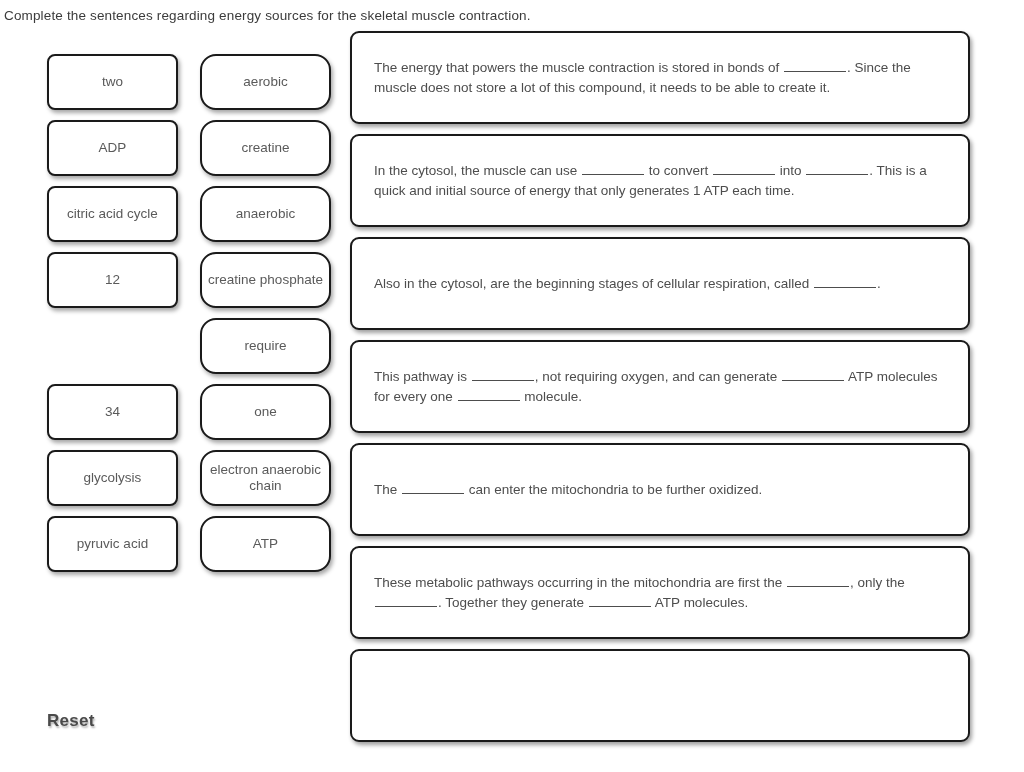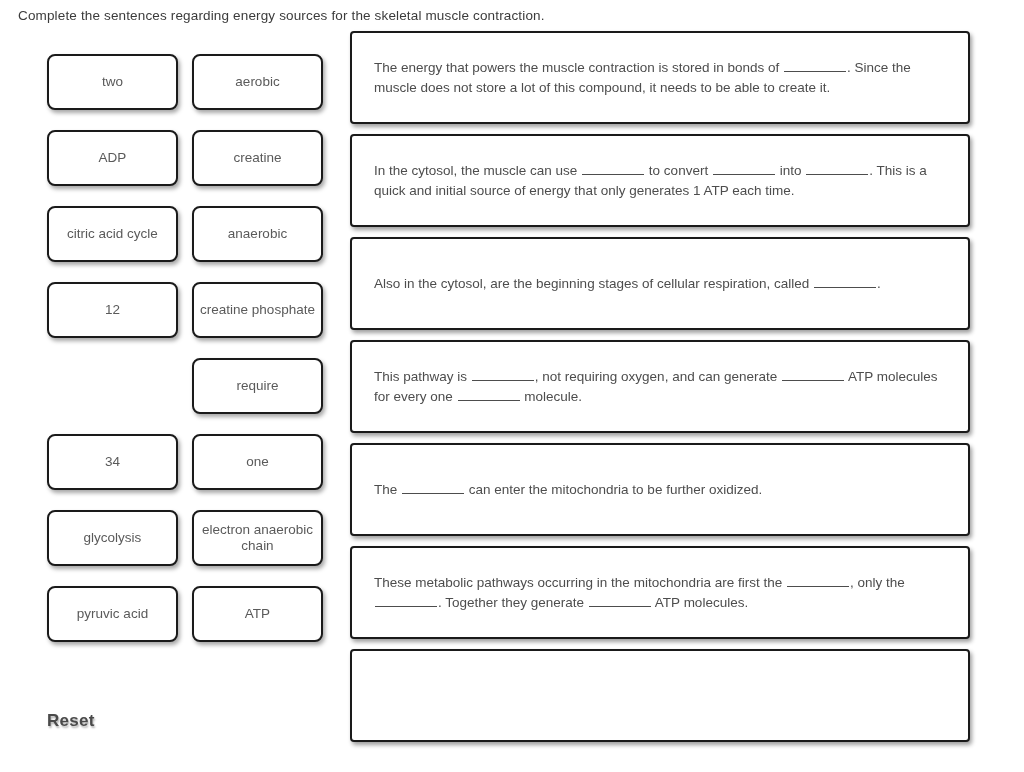--- a/index.html
+++ b/index.html
@@ -13,39 +13,39 @@
     height: 772px;
     position: relative;
     overflow: hidden;
     font-family: "Liberation Sans", sans-serif;
     -webkit-font-smoothing: antialiased;
   }
 
   
   .prompt {
     position: absolute;
-    left: 18px;
+    left: 4px;
     top: 7px;
     width: 930px;
     font-size: 13.5px;
     line-height: 17px;
     color: #3b3b3b;
     letter-spacing: 0.15px;
   }
 
   
   .tile-pool {
     position: absolute;
     left: 47px;
     top: 54px;
     width: 277px;
   }
   .tile-row {
     position: relative;
-    height: 76px;
+    height: 66px;
   }
   .tile {
     position: absolute;
     top: 0;
     width: 131px;
     height: 56px;
     box-sizing: border-box;
     background: #ffffff;
     border: 2px solid #1a1a1a;
     border-radius: 8px;
@@ -55,21 +55,21 @@
     justify-content: center;
     text-align: center;
     font-size: 13.5px;
     line-height: 16px;
     color: #5a5a5a;
     cursor: move;
     user-select: none;
     padding: 2px 4px;
   }
   .tile.col-a { left: 0px; }
-  .tile.col-b { left: 145px; }
+  .tile.col-b { left: 153px; border-radius: 16px; }
 
   
   .reset-btn {
     position: absolute;
     left: 47px;
     top: 711px;
     font-size: 17px;
     font-weight: bold;
     color: #4a4a4a;
     text-shadow: 1px 2px 2px rgba(0,0,0,0.30);
@@ -84,21 +84,21 @@
     left: 350px;
     top: 31px;
     width: 620px;
   }
   .sentence-box {
     position: relative;
     box-sizing: border-box;
     width: 620px;
     background: #ffffff;
     border: 2px solid #1a1a1a;
-    border-radius: 4px;
+    border-radius: 9px;
     box-shadow: 2px 3px 4px rgba(0,0,0,0.38);
     margin-bottom: 10px;
     padding: 0 22px;
     display: flex;
     align-items: center;
   }
   .sentence-box .text {
     font-size: 13.5px;
     line-height: 20px;
     color: #4d4d4d;

